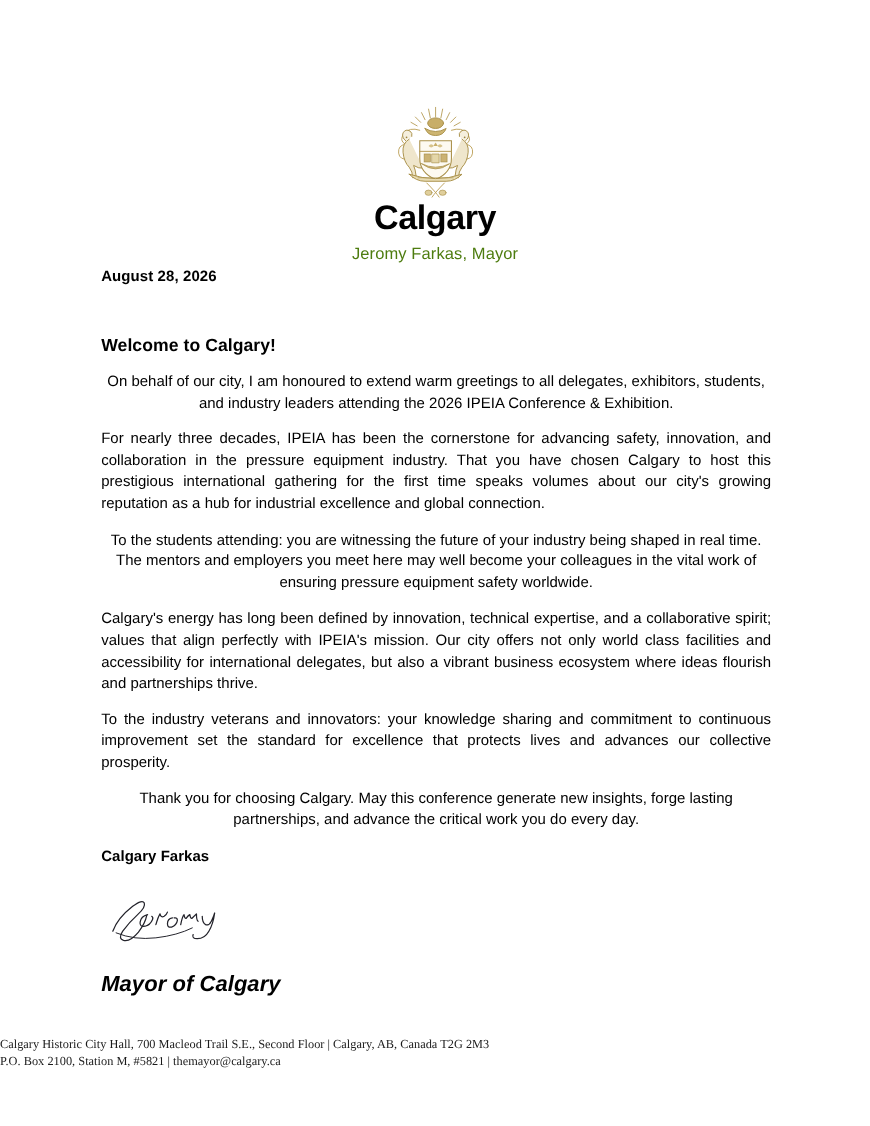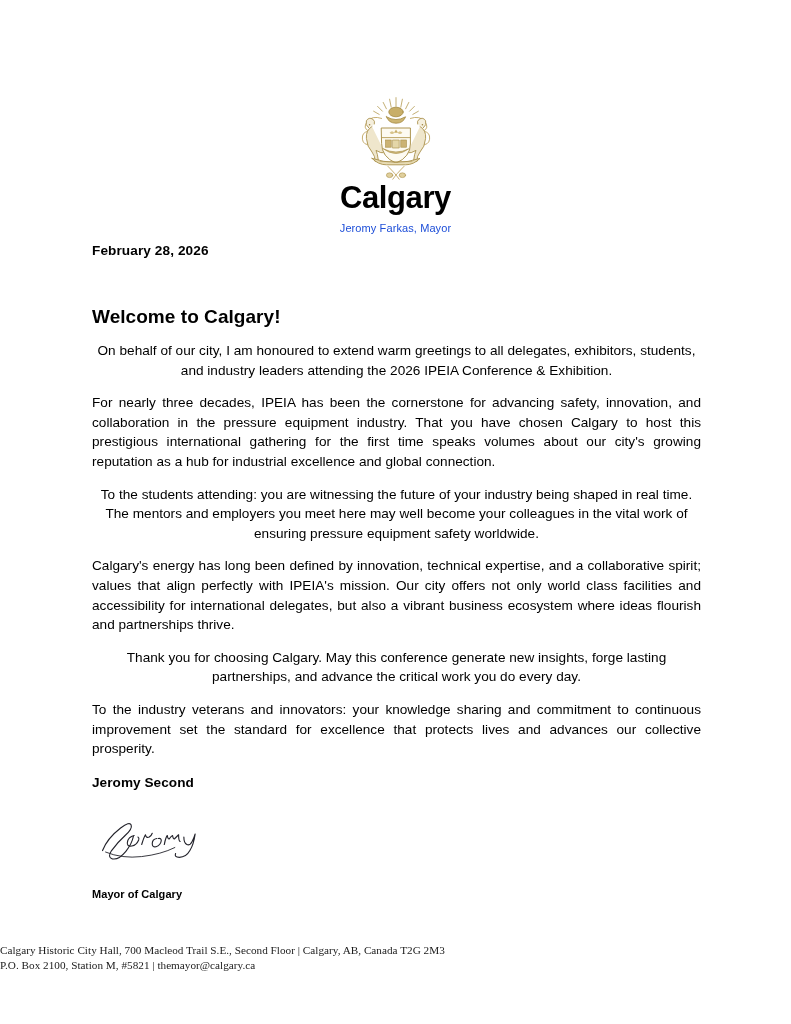--- a/index.html
+++ b/index.html
@@ -34,43 +34,43 @@
   }
   .wordmark {
     font-size: 31px;
     font-weight: bold;
     letter-spacing: -0.4px;
     color: #000000;
     margin-top: 2px;
     line-height: 1.05;
   }
   .mayor-line {
-    font-size: 11px;
+    font-size: 15px;
     font-weight: 500;
-    color: #1d4ed8;
+    color: #4d7c0f;
     margin-top: 7px;
     letter-spacing: 0.1px;
     text-align: center;
   }
 
   
   .body-block {
     position: absolute;
     left: 92px;
     top: 243px;
     width: 609px;
   }
   .date {
     font-size: 13.6px;
     font-weight: bold;
     color: #000000;
     letter-spacing: 0.1px;
   }
   .salutation {
-    font-size: 19px;
+    font-size: 16px;
     font-weight: 600;
     margin-top: 48px;
     letter-spacing: 0.05px;
   }
   p.para {
     font-size: 13.6px;
     line-height: 19.6px;
     margin: 13px 0 0 0;
     color: #000000;
     letter-spacing: 0.02px;
@@ -89,24 +89,25 @@
   .signature-wrap {
     margin-top: 16px;
     height: 74px;
   }
   .signature {
     display: block;
     width: 128px;
     height: 62px;
   }
   .title-line {
-    font-size: 11px;
+    font-size: 20px;
     font-weight: 600;
     margin-top: 8px;
     letter-spacing: 0.05px;
+    font-style: italic;
   }
 
   
   .footer {
     position: absolute;
     left: 0;
     right: 0;
     top: 943px;
     font-family: "Liberation Serif", serif;
     font-size: 11.2px;
@@ -174,32 +175,32 @@
         <ellipse cx="68" cy="99" rx="4" ry="3" fill="#e0cf9c" stroke="#a9904a" stroke-width="0.7"></ellipse>
       </g>
     </svg>
 
     <div class="wordmark">Calgary</div>
     <div class="mayor-line">Jeromy Farkas, Mayor</div>
   </div>
 
   <div class="body-block">
 
-    <div class="date">February 28, 2026</div>
+    <div class="date">August 28, 2026</div>
 
     <div class="salutation">Welcome to Calgary!</div>
 
     <p class="para">On behalf of our city, I am honoured to extend warm greetings to all delegates, exhibitors, students, and industry leaders attending the 2026 IPEIA Conference &amp; Exhibition.</p>
     <p class="para justify">For nearly three decades, IPEIA has been the cornerstone for advancing safety, innovation, and collaboration in the pressure equipment industry. That you have chosen Calgary to host this prestigious international gathering for the first time speaks volumes about our city's growing reputation as a hub for industrial excellence and global connection.</p>
     <p class="para">To the students attending: you are witnessing the future of your industry being shaped in real time. The mentors and employers you meet here may well become your colleagues in the vital work of ensuring pressure equipment safety worldwide.</p>
     <p class="para justify">Calgary's energy has long been defined by innovation, technical expertise, and a collaborative spirit; values that align perfectly with IPEIA's mission. Our city offers not only world class facilities and accessibility for international delegates, but also a vibrant business ecosystem where ideas flourish and partnerships thrive.</p>
+    <p class="para justify">To the industry veterans and innovators: your knowledge sharing and commitment to continuous improvement set the standard for excellence that protects lives and advances our collective prosperity.</p>
     <p class="para">Thank you for choosing Calgary. May this conference generate new insights, forge lasting partnerships, and advance the critical work you do every day.</p>
-    <p class="para justify">To the industry veterans and innovators: your knowledge sharing and commitment to continuous improvement set the standard for excellence that protects lives and advances our collective prosperity.</p>
-
-    <div class="signoff-name">Jeromy Second</div>
+
+    <div class="signoff-name">Calgary Farkas</div>
 
     <div class="signature-wrap">
       <svg class="signature" viewBox="0 0 170 80" aria-hidden="true">
         <g fill="none" stroke="#23232b" stroke-width="1.5" stroke-linecap="round" stroke-linejoin="round">
 
           <path d="M14 58 q6 -16 24 -30 q12 -9 14 -4 q2 5 -8 14 q-10 9 -18 20 q-6 9 1 11 q8 2 18 -10 q8 -10 10 -20"></path>
 
           <path d="M56 38 q-8 2 -9 9 q-1 6 6 5 q6 -1 9 -8 q1 -3 -1 -4"></path>
 
           <path d="M66 50 q3 -10 5 -13 q1 5 5 3 q3 -2 4 -5"></path>

